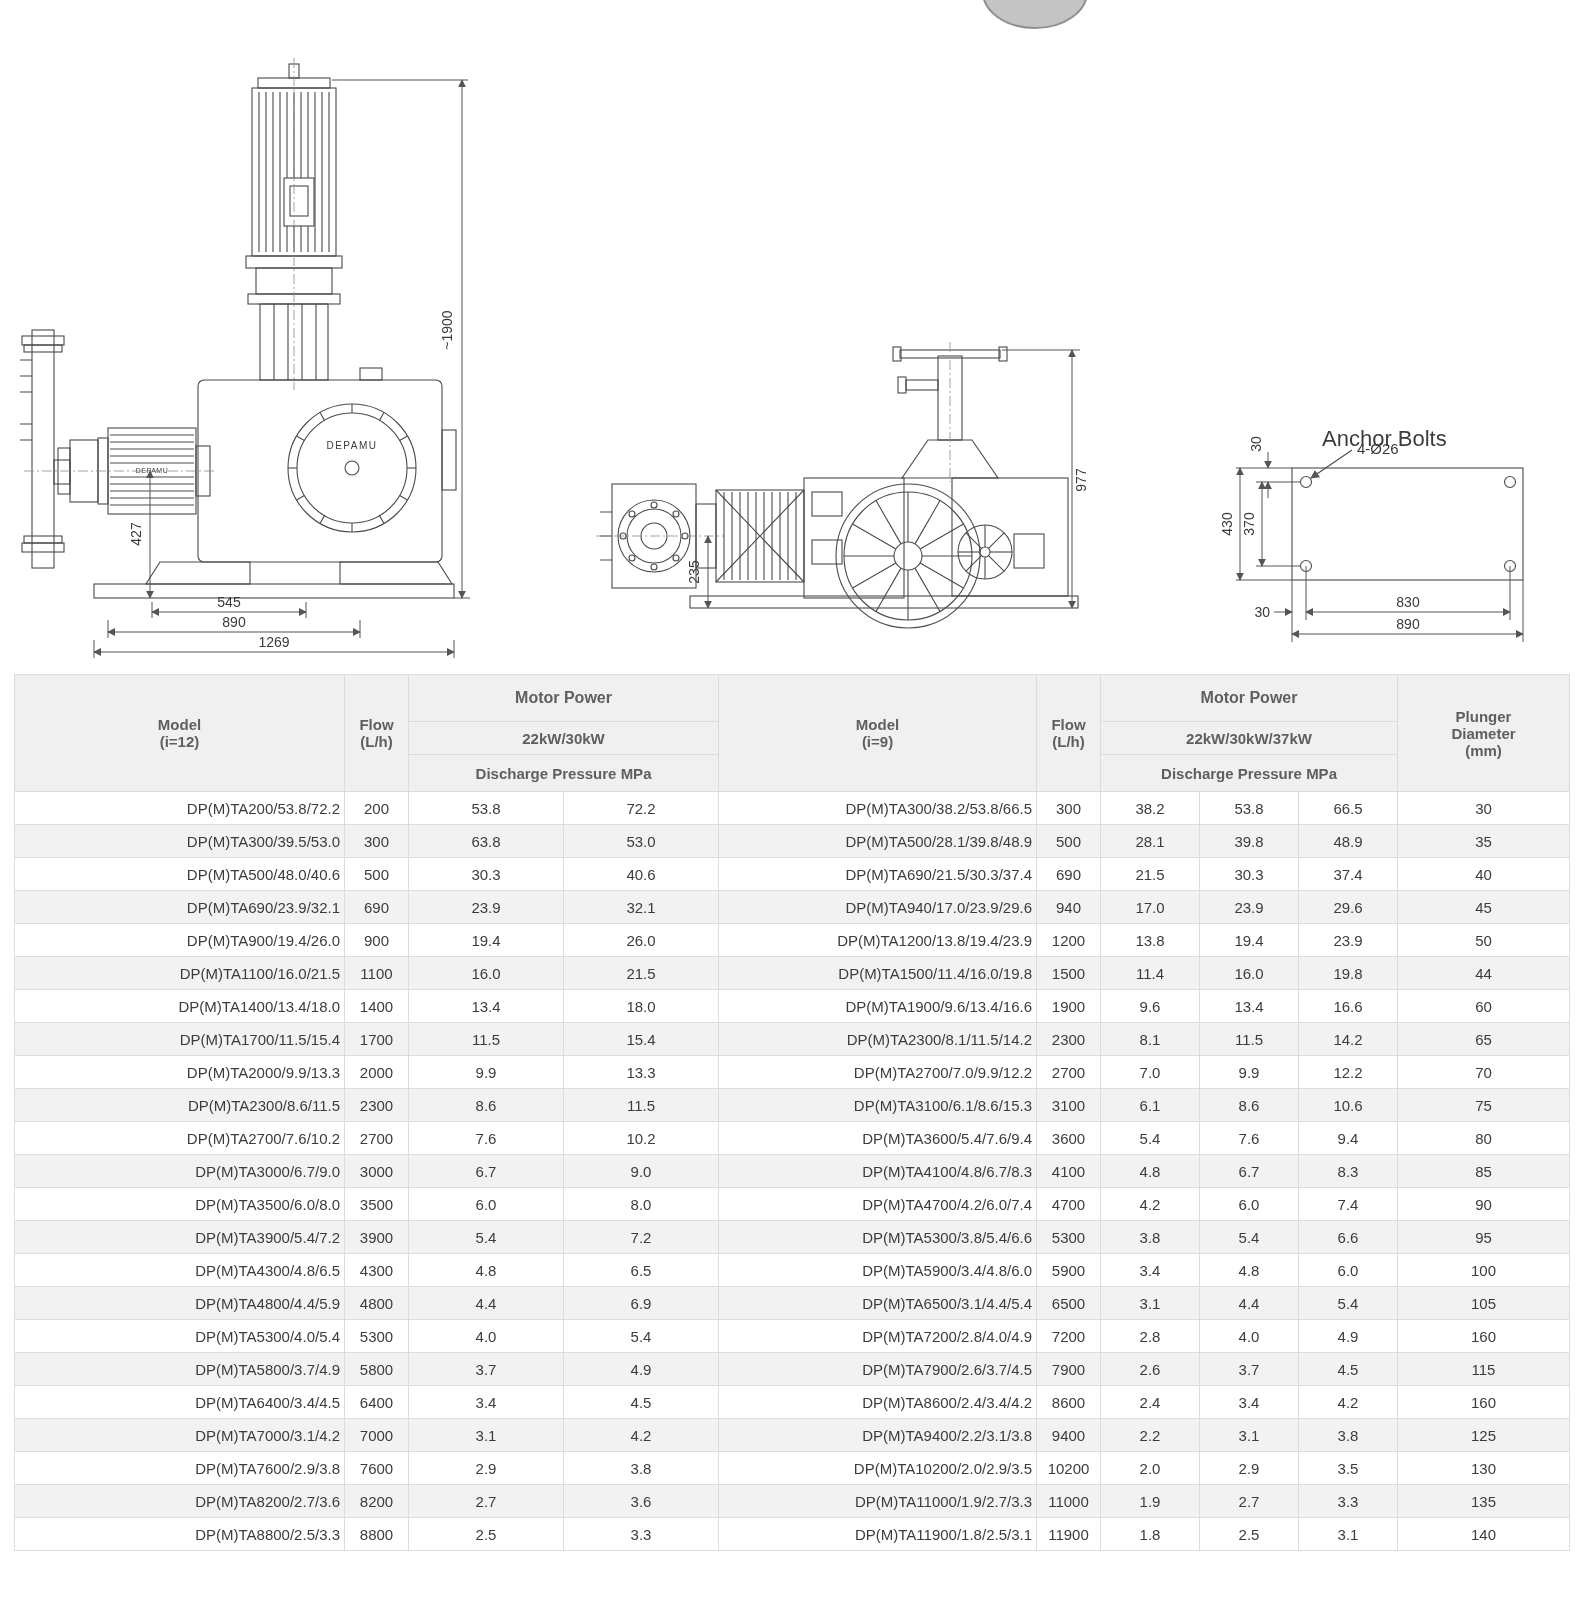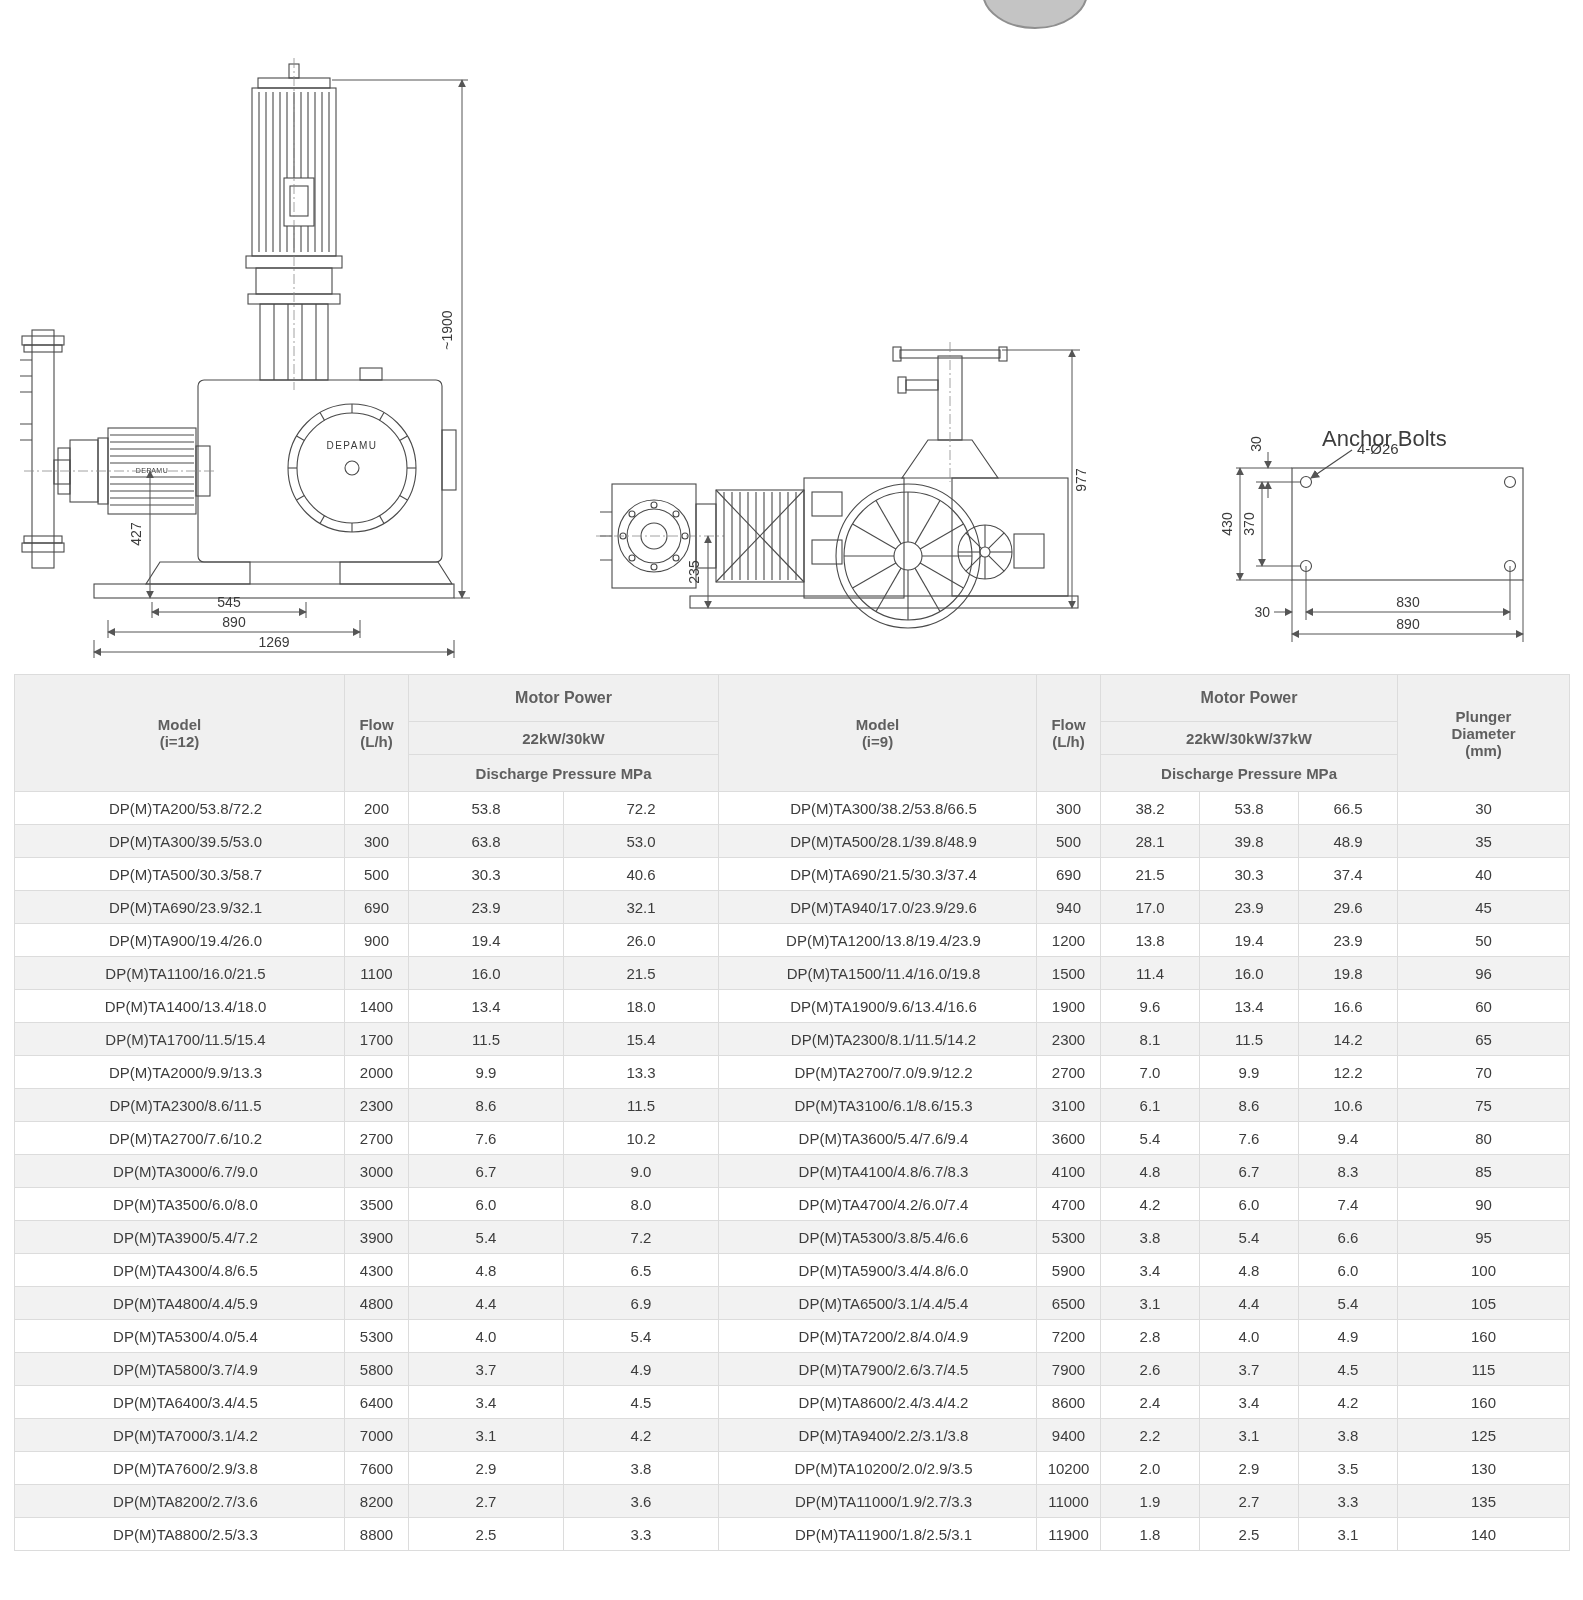--- a/index.html
+++ b/index.html
@@ -22,21 +22,21 @@
   table{border-collapse:collapse;table-layout:fixed;width:1555px;font-size:15px;}
   th,td{border:1px solid #dcdcdc;text-align:center;padding:6px 4px;font-weight:normal;color:#3c3c3c;}
   thead th{background:#f0f0f0;color:#5f5f5f;font-weight:bold;}
   thead tr.hr1 th{height:34px;}
   thead tr.hr2 th{height:20px;}
   thead tr.hr3 th{height:24px;}
   thead .motor-power{font-size:16px;}
   tbody tr{height:33px;}
   tbody tr:nth-child(even){background:#f2f2f2;}
   tbody tr:nth-child(odd){background:#ffffff;}
-  td.model-cell{text-align:center;padding-left:16px;}
+  td.model-cell{text-align:right;padding-left:16px;}
 </style>
 </head>
 <body>
 
 <div class="drawings-wrap">
 <svg width="1583" height="668" viewBox="0 0 1583 668">
   <defs>
     <marker id="arw" viewBox="0 0 10 10" refX="9" refY="5" markerWidth="8" markerHeight="8" orient="auto-start-reverse">
       <path d="M0 0L10 5L0 10z" fill="#555"></path>
     </marker>
@@ -302,21 +302,21 @@
           <td>63.8</td>
           <td>53.0</td>
           <td class="model-cell">DP(M)TA500/28.1/39.8/48.9</td>
           <td>500</td>
           <td>28.1</td>
           <td>39.8</td>
           <td>48.9</td>
           <td>35</td>
         </tr>
         <tr>
-          <td class="model-cell">DP(M)TA500/30.3/58.7</td>
+          <td class="model-cell">DP(M)TA500/48.0/40.6</td>
           <td>500</td>
           <td>30.3</td>
           <td>40.6</td>
           <td class="model-cell">DP(M)TA690/21.5/30.3/37.4</td>
           <td>690</td>
           <td>21.5</td>
           <td>30.3</td>
           <td>37.4</td>
           <td>40</td>
         </tr>
@@ -347,21 +347,21 @@
         <tr>
           <td class="model-cell">DP(M)TA1100/16.0/21.5</td>
           <td>1100</td>
           <td>16.0</td>
           <td>21.5</td>
           <td class="model-cell">DP(M)TA1500/11.4/16.0/19.8</td>
           <td>1500</td>
           <td>11.4</td>
           <td>16.0</td>
           <td>19.8</td>
-          <td>96</td>
+          <td>44</td>
         </tr>
         <tr>
           <td class="model-cell">DP(M)TA1400/13.4/18.0</td>
           <td>1400</td>
           <td>13.4</td>
           <td>18.0</td>
           <td class="model-cell">DP(M)TA1900/9.6/13.4/16.6</td>
           <td>1900</td>
           <td>9.6</td>
           <td>13.4</td>

